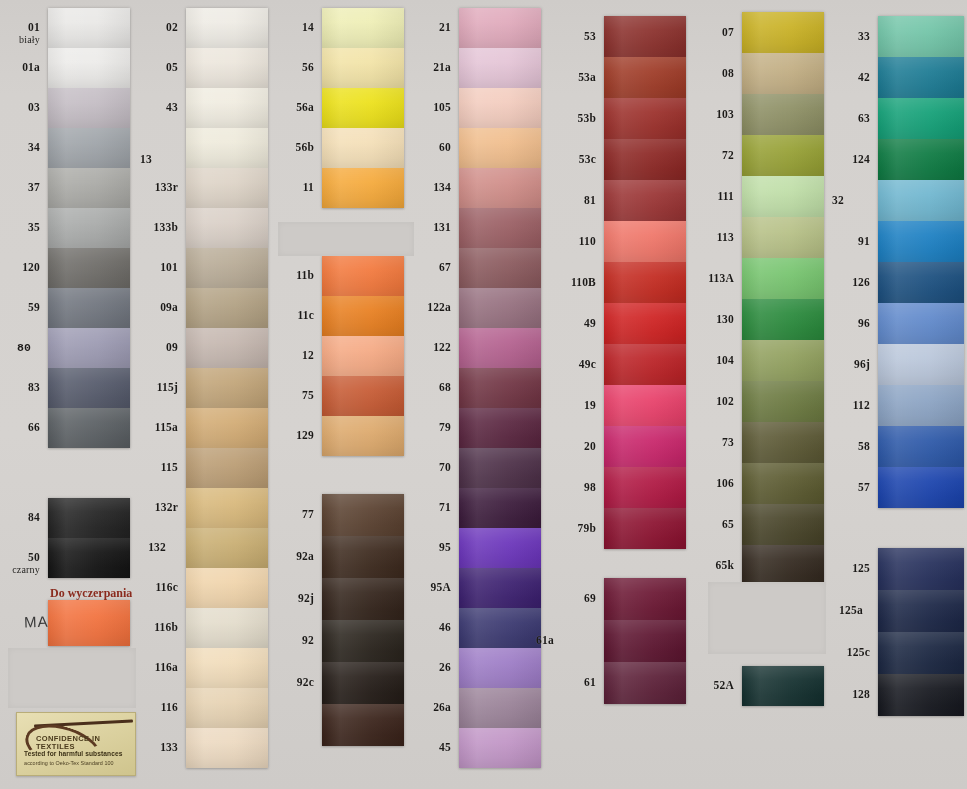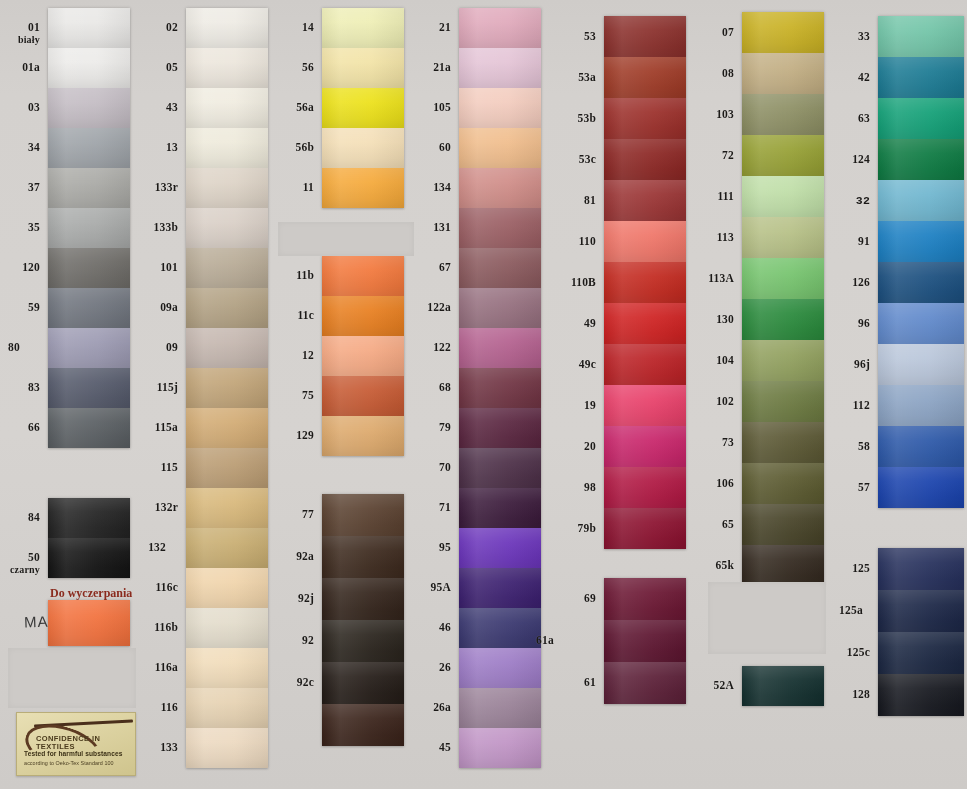--- a/index.html
+++ b/index.html
@@ -28,21 +28,21 @@
     font-weight:bold;
     color:#1c1a18;
     line-height:11px;
     letter-spacing:.2px;
     white-space:nowrap;
     text-shadow:0 0 1px rgba(255,255,255,.35);
   }
   .lbl .sub{
     display:block;
     font-size:10px;
-    font-weight:bold;
+    font-weight:normal;
     margin-top:1px;
   }
   .strip{
     position:absolute;
     box-shadow:0 0 3px rgba(0,0,0,.18), 0 1px 2px rgba(0,0,0,.15);
   }
   .sw{
     width:100%;
     position:relative;
   }
@@ -132,21 +132,21 @@
 <div id="columns-root">
     <div class="col" style="left: 0px;">
       <div class="lbl" style="left: 8px; width: 32px; text-align: right; top: 22px;"><span>01</span><span class="sub">biały</span></div>
       <div class="lbl" style="left: 8px; width: 32px; text-align: right; top: 62px;"><span>01a</span></div>
       <div class="lbl" style="left: 8px; width: 32px; text-align: right; top: 102px;"><span>03</span></div>
       <div class="lbl" style="left: 8px; width: 32px; text-align: right; top: 142px;"><span>34</span></div>
       <div class="lbl" style="left: 8px; width: 32px; text-align: right; top: 182px;"><span>37</span></div>
       <div class="lbl" style="left: 8px; width: 32px; text-align: right; top: 222px;"><span>35</span></div>
       <div class="lbl" style="left: 8px; width: 32px; text-align: right; top: 262px;"><span>120</span></div>
       <div class="lbl" style="left: 8px; width: 32px; text-align: right; top: 302px;"><span>59</span></div>
-      <div class="lbl" style="left: 8px; width: 32px; text-align: left; top: 342px;"><span>80</span></div>
+      <div class="lbl" style="left: 8px; width: 32px; text-align: center; top: 342px; font-family: Liberation Mono, monospace;"><span>80</span></div>
       <div class="lbl" style="left: 8px; width: 32px; text-align: right; top: 382px;"><span>83</span></div>
       <div class="lbl" style="left: 8px; width: 32px; text-align: right; top: 422px; font-family: Liberation Serif, serif;"><span>66</span></div>
       <div class="strip" style="left: 48px; top: 8px; width: 82px; height: 440px;">
         <div class="sw" style="height: 40px; background: rgb(233, 232, 230);"></div>
         <div class="sw" style="height: 40px; background: rgb(236, 235, 233);"></div>
         <div class="sw" style="height: 40px; background: rgb(195, 188, 195);"></div>
         <div class="sw" style="height: 40px; background: rgb(158, 163, 168);"></div>
         <div class="sw" style="height: 40px; background: rgb(169, 169, 165);"></div>
         <div class="sw" style="height: 40px; background: rgb(168, 170, 169);"></div>
         <div class="sw" style="height: 40px; background: rgb(110, 108, 104);"></div>
@@ -162,21 +162,21 @@
         <div class="sw" style="height: 40px; background: rgb(20, 20, 20);"></div>
       </div>
       <div class="strip" style="left: 48px; top: 600px; width: 82px; height: 46px;">
         <div class="sw" style="height: 46px; background: rgb(242, 113, 61);"></div>
       </div>
     </div>
     <div class="col" style="left: 0px;">
       <div class="lbl" style="left: 140px; width: 38px; text-align: right; top: 22px;"><span>02</span></div>
       <div class="lbl" style="left: 140px; width: 38px; text-align: right; top: 62px;"><span>05</span></div>
       <div class="lbl" style="left: 140px; width: 38px; text-align: right; top: 102px;"><span>43</span></div>
-      <div class="lbl" style="left: 140px; width: 38px; text-align: right; top: 142px;"><span>13</span></div>
+      <div class="lbl" style="left: 140px; width: 38px; text-align: left; top: 154px;"><span>13</span></div>
       <div class="lbl" style="left: 140px; width: 38px; text-align: right; top: 182px;"><span>133r</span></div>
       <div class="lbl" style="left: 140px; width: 38px; text-align: right; top: 222px;"><span>133b</span></div>
       <div class="lbl" style="left: 140px; width: 38px; text-align: right; top: 262px;"><span>101</span></div>
       <div class="lbl" style="left: 140px; width: 38px; text-align: right; top: 302px;"><span>09a</span></div>
       <div class="lbl" style="left: 140px; width: 38px; text-align: right; top: 342px;"><span>09</span></div>
       <div class="lbl" style="left: 140px; width: 38px; text-align: right; top: 382px;"><span>115j</span></div>
       <div class="lbl" style="left: 140px; width: 38px; text-align: right; top: 422px;"><span>115a</span></div>
       <div class="lbl" style="left: 140px; width: 38px; text-align: right; top: 462px;"><span>115</span></div>
       <div class="lbl" style="left: 140px; width: 38px; text-align: right; top: 502px;"><span>132r</span></div>
       <div class="lbl" style="left: 128px; width: 38px; text-align: right; top: 542px;"><span>132</span></div>
@@ -361,21 +361,21 @@
       <div class="lbl" style="left: 694px; width: 40px; text-align: right; top: 680px;"><span>52A</span></div>
       <div class="strip" style="left: 742px; top: 666px; width: 82px; height: 40px;">
         <div class="sw" style="height: 40px; background: rgb(20, 48, 47);"></div>
       </div>
     </div>
     <div class="col" style="left: 0px;">
       <div class="lbl" style="left: 832px; width: 38px; text-align: right; top: 30.5px;"><span>33</span></div>
       <div class="lbl" style="left: 832px; width: 38px; text-align: right; top: 71.5px;"><span>42</span></div>
       <div class="lbl" style="left: 832px; width: 38px; text-align: right; top: 112.5px;"><span>63</span></div>
       <div class="lbl" style="left: 832px; width: 38px; text-align: right; top: 153.5px;"><span>124</span></div>
-      <div class="lbl" style="left: 832px; width: 38px; text-align: right; top: 194.5px; font-family: Liberation Mono, monospace;"><span>32</span></div>
+      <div class="lbl" style="left: 832px; width: 38px; top: 194.5px;"><span>32</span></div>
       <div class="lbl" style="left: 832px; width: 38px; text-align: right; top: 235.5px;"><span>91</span></div>
       <div class="lbl" style="left: 832px; width: 38px; text-align: right; top: 276.5px;"><span>126</span></div>
       <div class="lbl" style="left: 832px; width: 38px; text-align: right; top: 317.5px;"><span>96</span></div>
       <div class="lbl" style="left: 832px; width: 38px; text-align: right; top: 358.5px;"><span>96j</span></div>
       <div class="lbl" style="left: 832px; width: 38px; text-align: right; top: 399.5px;"><span>112</span></div>
       <div class="lbl" style="left: 832px; width: 38px; text-align: right; top: 440.5px;"><span>58</span></div>
       <div class="lbl" style="left: 832px; width: 38px; text-align: right; top: 481.5px;"><span>57</span></div>
       <div class="strip" style="left: 878px; top: 16px; width: 86px; height: 492px;">
         <div class="sw" style="height: 41px; background: rgb(113, 196, 167);"></div>
         <div class="sw" style="height: 41px; background: rgb(27, 122, 147);"></div>

